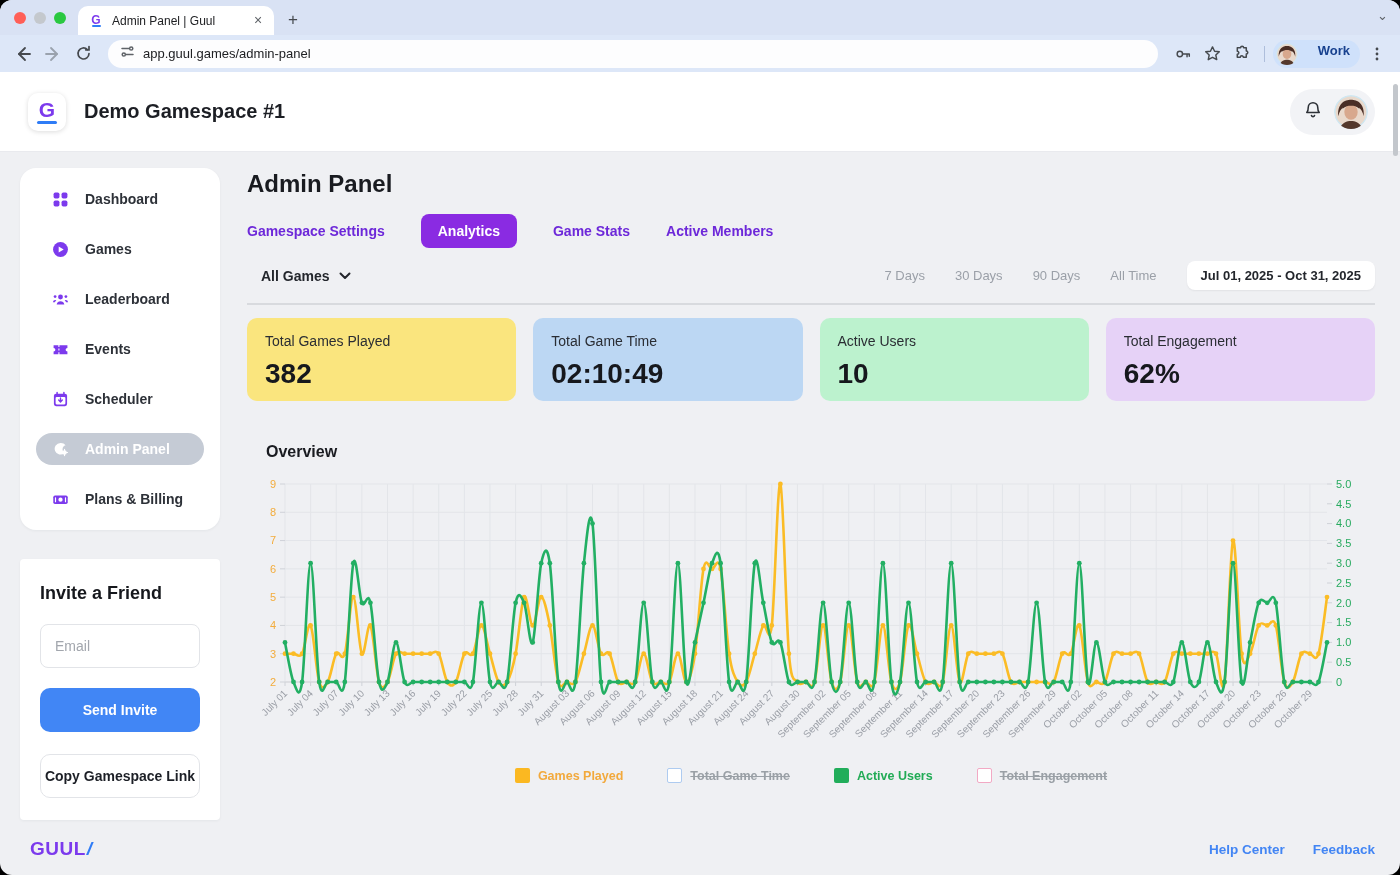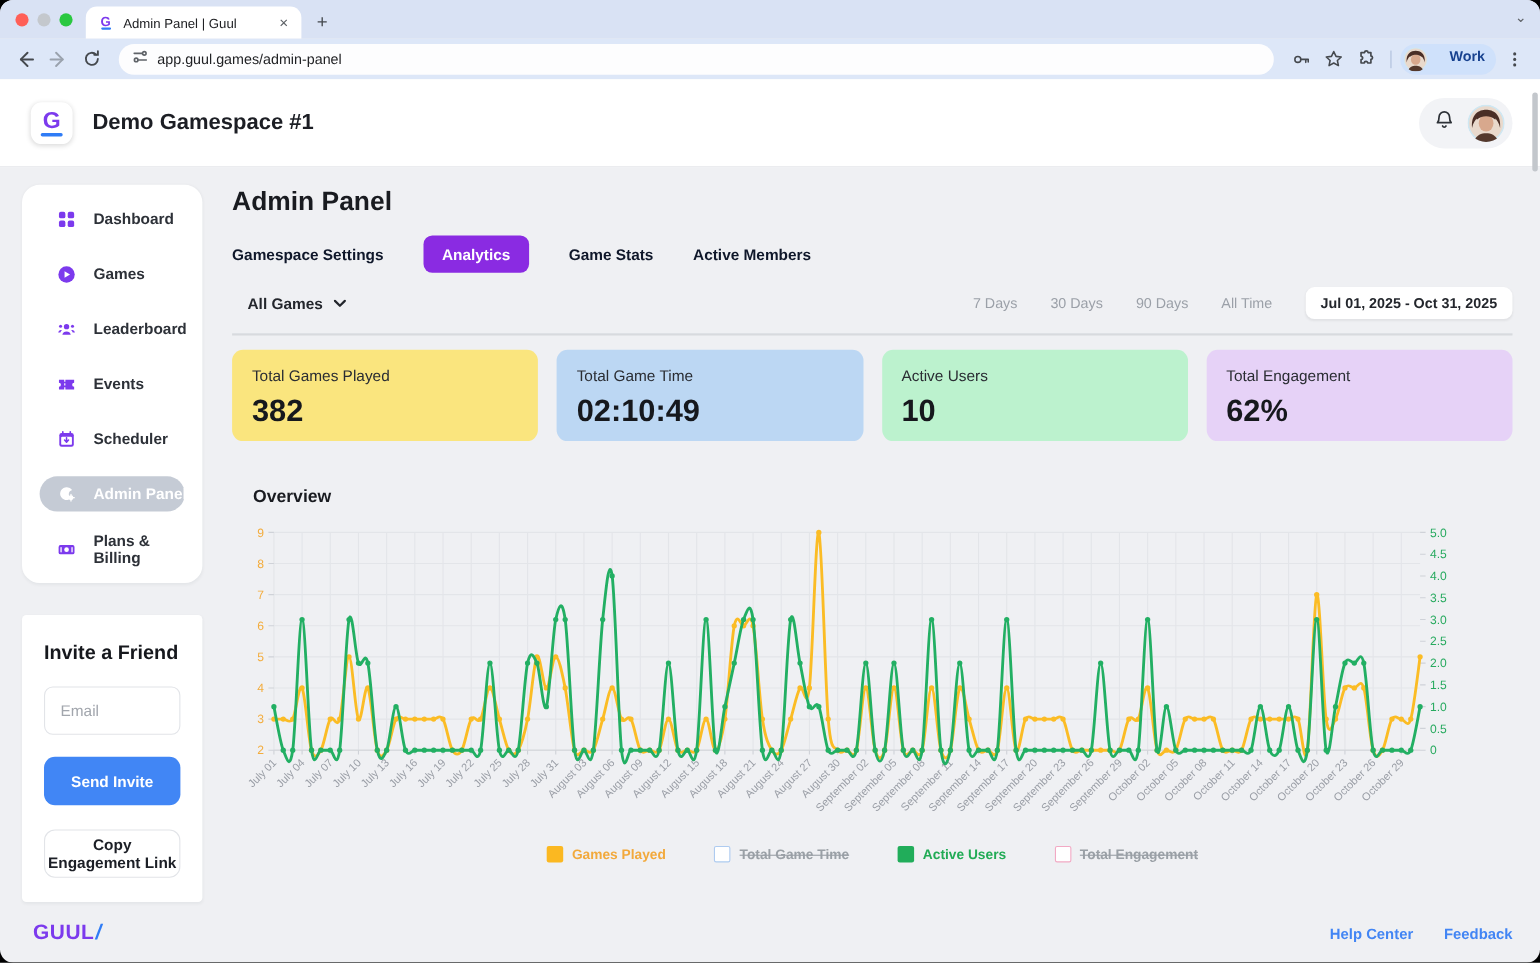--- a/index.html
+++ b/index.html
@@ -38,42 +38,42 @@
                display:flex; flex-direction:column; align-items:center; justify-content:center; }
   .logo-card b { color:#7c3aed; font-size:21px; line-height:19px; font-weight:800; }
   .logo-card i { width:20px; height:3px; background:#2f7cf6; border-radius:2px; margin-top:2px; }
   .gs-title { margin-left:18px; font-size:20px; font-weight:700; color:#1c1e24; }
   .header-right { margin-left:auto; height:46px; background:#f2f3f6; border-radius:23px; display:flex; align-items:center; gap:10px; padding:0 7px 0 12px; }
   .bell { color:#2d3137; }
   .avatar-lg { width:34px; height:34px; border-radius:50%; overflow:hidden; }
 
   
   .content { flex:1; display:flex; align-items:flex-start; }
-  .left-col { width:164px; margin-left:20px; flex:none; }
+  .left-col { width:200px; margin-left:20px; flex:none; }
   .nav-card { background:#fff; border-radius:16px; margin-top:16px; padding:6px 0; box-shadow:0 1px 3px rgba(25,30,40,.05); }
   .nav-item { height:50px; display:flex; align-items:center; padding:0 14px 0 32px; gap:16px; cursor:pointer; position:relative; }
   .nav-item .nico { width:17px; height:17px; color:#7c3aed; flex:none; }
   .nav-item .nico svg{ display:block; }
   .nav-item .nlabel { font-size:14px; font-weight:700; color:#2d3138; }
   .nav-item.active::before { content:""; position:absolute; left:16px; right:16px; top:9px; bottom:9px; background:#c5cbd5; border-radius:16px; }
   .nav-item.active .nico, .nav-item.active .nlabel { color:#fff; position:relative; }
 
   .invite-card { background:#fff; border-radius:4px; margin-top:29px; padding:24px 20px 22px; box-shadow:0 1px 3px rgba(25,30,40,.05); }
   .invite-card h3 { font-size:18px; font-weight:700; color:#16181d; }
   .email-input { width:100%; height:44px; margin-top:20px; border:1px solid #e2e4e8; border-radius:8px; padding:0 14px; font-size:14px;
                  font-family:"Liberation Sans",sans-serif; color:#202124; background:#fff; }
   .email-input::placeholder { color:#a2a6ad; }
   .btn { width:100%; height:44px; border-radius:10px; border:none; font-size:14px; font-weight:700; font-family:"Liberation Sans",sans-serif; cursor:pointer; }
   .btn-primary { margin-top:20px; background:#4186f5; color:#fff; }
   .btn-secondary { margin-top:22px; background:#fff; color:#1c1f26; border:1px solid #e2e4e8; }
 
   .main { flex:1; margin:0 25px 0 27px; min-width:0; }
   .page-title { margin-top:18px; font-size:24px; font-weight:700; color:#191b20; }
   .tabs { margin-top:16px; display:flex; align-items:center; gap:36px; }
-  .tab-item { font-size:14px; font-weight:700; color:#0f172a; cursor:pointer; }
+  .tab-item { font-size:14px; font-weight:700; color:#6d28d9; cursor:pointer; }
   .tab-item.active { background:#8a2be2; color:#fff; padding:9px 17px; border-radius:8px; }
   .filter-row { margin-top:13px; display:flex; align-items:center; border-bottom:2px solid #d8dade; padding-bottom:13px; }
   .game-filter { display:flex; align-items:center; gap:10px; font-size:14px; font-weight:700; color:#23262c; cursor:pointer; padding-left:14px; }
   .ranges { margin-left:auto; display:flex; align-items:center; gap:30px; }
   .range-link { font-size:13px; color:#9ba0a8; cursor:pointer; }
   .date-pill { background:#fff; border-radius:8px; padding:7px 14px; font-size:13px; font-weight:700; color:#23262c; box-shadow:0 1px 2px rgba(0,0,0,.06); cursor:pointer; }
 
   .stats { margin-top:13px; display:flex; gap:17px; }
   .stat-card { flex:1; height:83px; border-radius:10px; padding:15px 18px; }
   .stat-label { font-size:14px; color:#2a2d33; }
@@ -281,21 +281,21 @@
                 <path d="M3.3 6.4 v3.6 M12.7 6.4 v3.6" stroke="#fff" stroke-width="1.1" stroke-linecap="round"></path>
               </svg>
             </span>
             <span class="nlabel">Plans &amp; Billing</span>
           </div>
         </nav>
       <div class="invite-card">
         <h3>Invite a Friend</h3>
         <input class="email-input" type="text" placeholder="Email" style="">
         <button class="btn btn-primary">Send Invite</button>
-        <button class="btn btn-secondary">Copy Engagement Link</button>
+        <button class="btn btn-secondary">Copy Gamespace Link</button>
       </div>
     </div>
 
     <div class="main">
       <h1 class="page-title">Admin Panel</h1>
       <div class="tabs" id="admin-tabs">
           <div class="tab-item">Gamespace Settings</div>
           <div class="tab-item active">Analytics</div>
           <div class="tab-item">Game Stats</div>
           <div class="tab-item">Active Members</div>

